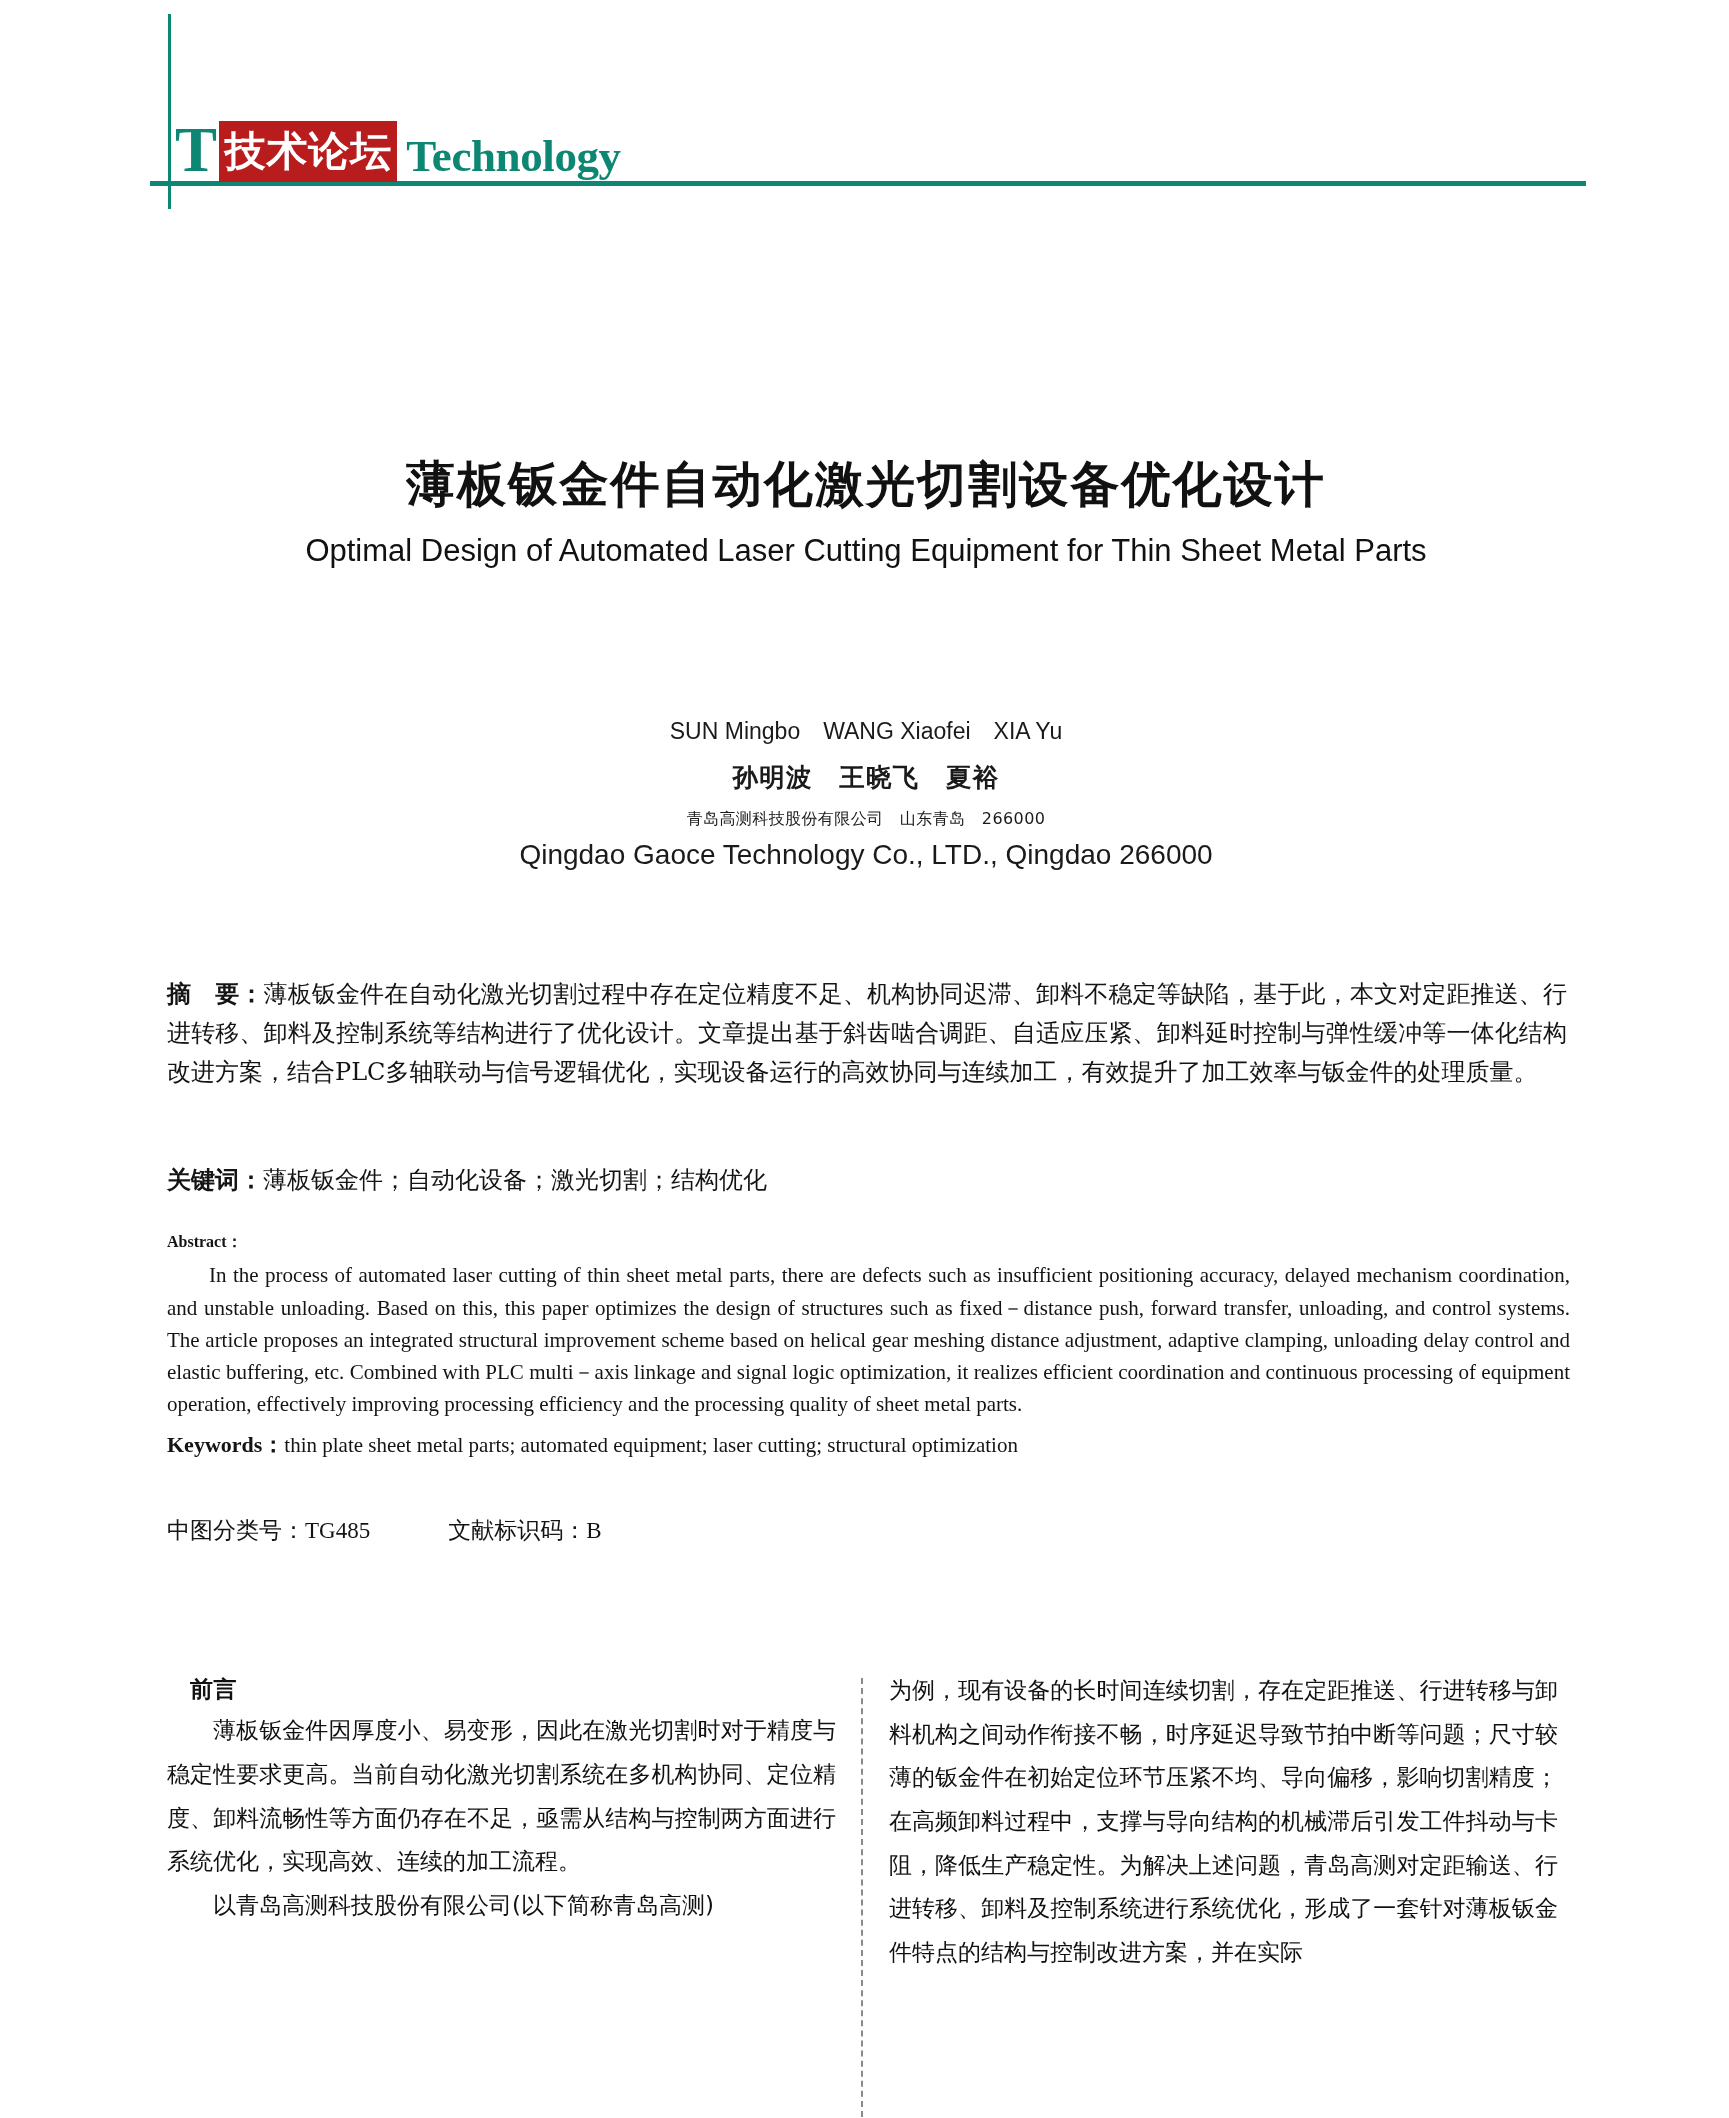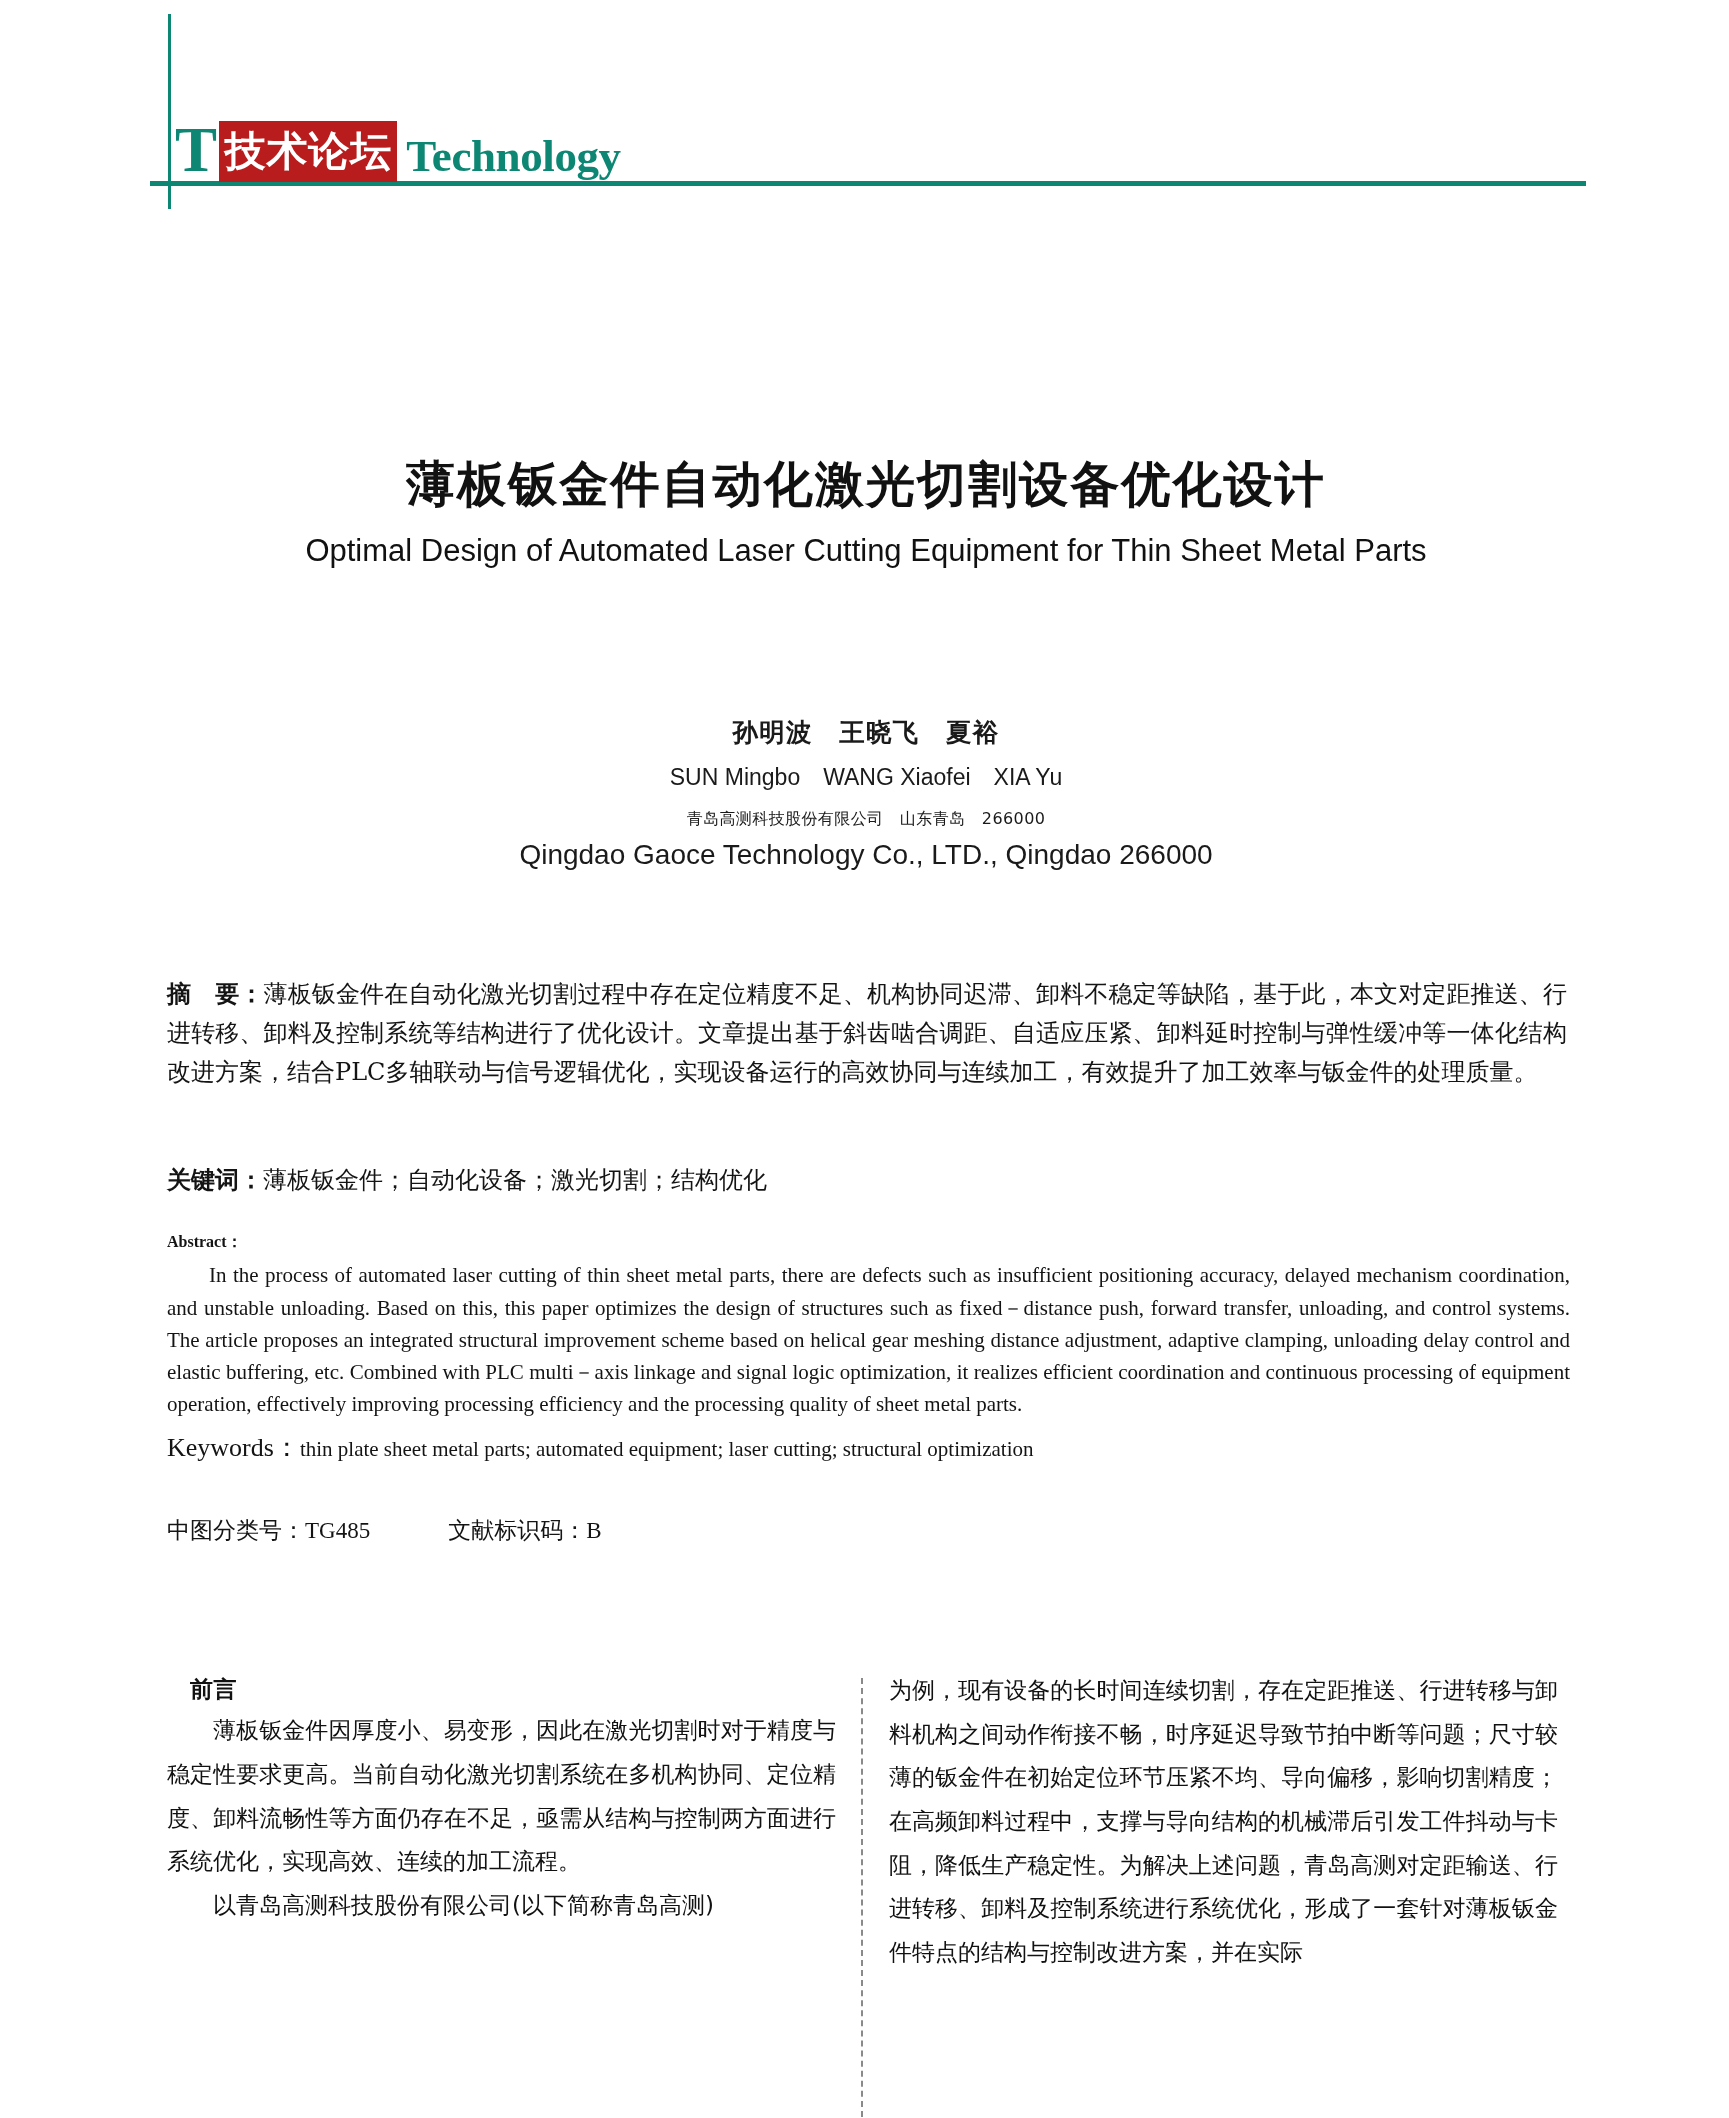--- a/index.html
+++ b/index.html
@@ -196,22 +196,22 @@
     text-indent: 42px;
   }
   #keywords-en {
     margin-top: 7.6px;
     font-family: "Liberation Serif", "DejaVu Serif", serif;
     font-size: 21px;
     line-height: 1.50;
     text-align: left;
   }
   #keywords-en .lbl {
-    font-weight: 400;
-    font-size: 26px;
+    font-weight: 700;
+    font-size: 22px;
     margin-top: 42px;
   }
 
   
   #class-line {
     position: absolute;
     left: 167px;
     top: 1516px;
     width: 1403px;
     font-family: "DejaVu Serif", "Liberation Serif", serif;
@@ -276,22 +276,22 @@
     <span class="hdr-en">Technology</span>
   </div>
 </div>
 
 <div id="title-block">
   <div id="title-cn">薄板钣金件自动化激光切割设备优化设计</div>
   <div id="title-en">Optimal Design of Automated Laser Cutting Equipment for Thin Sheet Metal Parts</div>
 </div>
 
 <div id="authors-block">
+  <div class="au-line" id="authors-en">SUN Mingbo　WANG Xiaofei　XIA Yu</div>
   <div class="au-line" id="authors-cn">孙明波　王晓飞　夏裕</div>
-  <div class="au-line" id="authors-en">SUN Mingbo　WANG Xiaofei　XIA Yu</div>
   <div class="au-line" id="affil-cn">青岛高测科技股份有限公司　山东青岛　266000</div>
   <div class="au-line" id="affil-en">Qingdao Gaoce Technology Co., LTD., Qingdao 266000</div>
 </div>
 
 <div id="abstract-cn"><span class="lbl">摘　要：</span><span>薄板钣金件在自动化激光切割过程中存在定位精度不足、机构协同迟滞、卸料不稳定等缺陷，基于此，本文对定距推送、行进转移、卸料及控制系统等结构进行了优化设计。文章提出基于斜齿啮合调距、自适应压紧、卸料延时控制与弹性缓冲等一体化结构改进方案，结合PLC多轴联动与信号逻辑优化，实现设备运行的高效协同与连续加工，有效提升了加工效率与钣金件的处理质量。</span></div>
 
 <div id="keywords-cn"><span class="lbl">关键词：</span><span>薄板钣金件；自动化设备；激光切割；结构优化</span></div>
 
 <div id="abstract-en-wrap">
   <div class="en-head">Abstract：</div>

